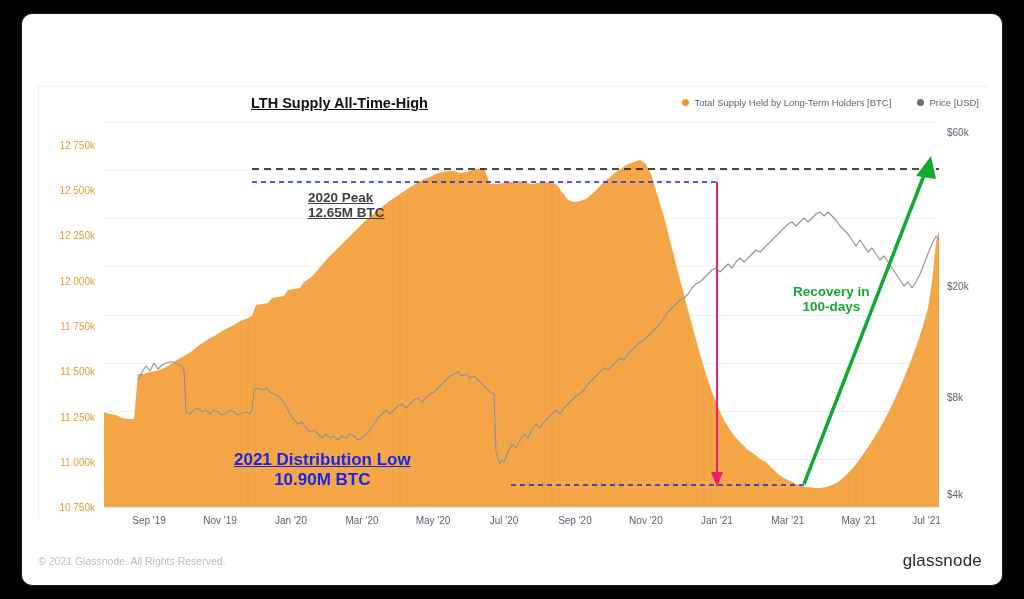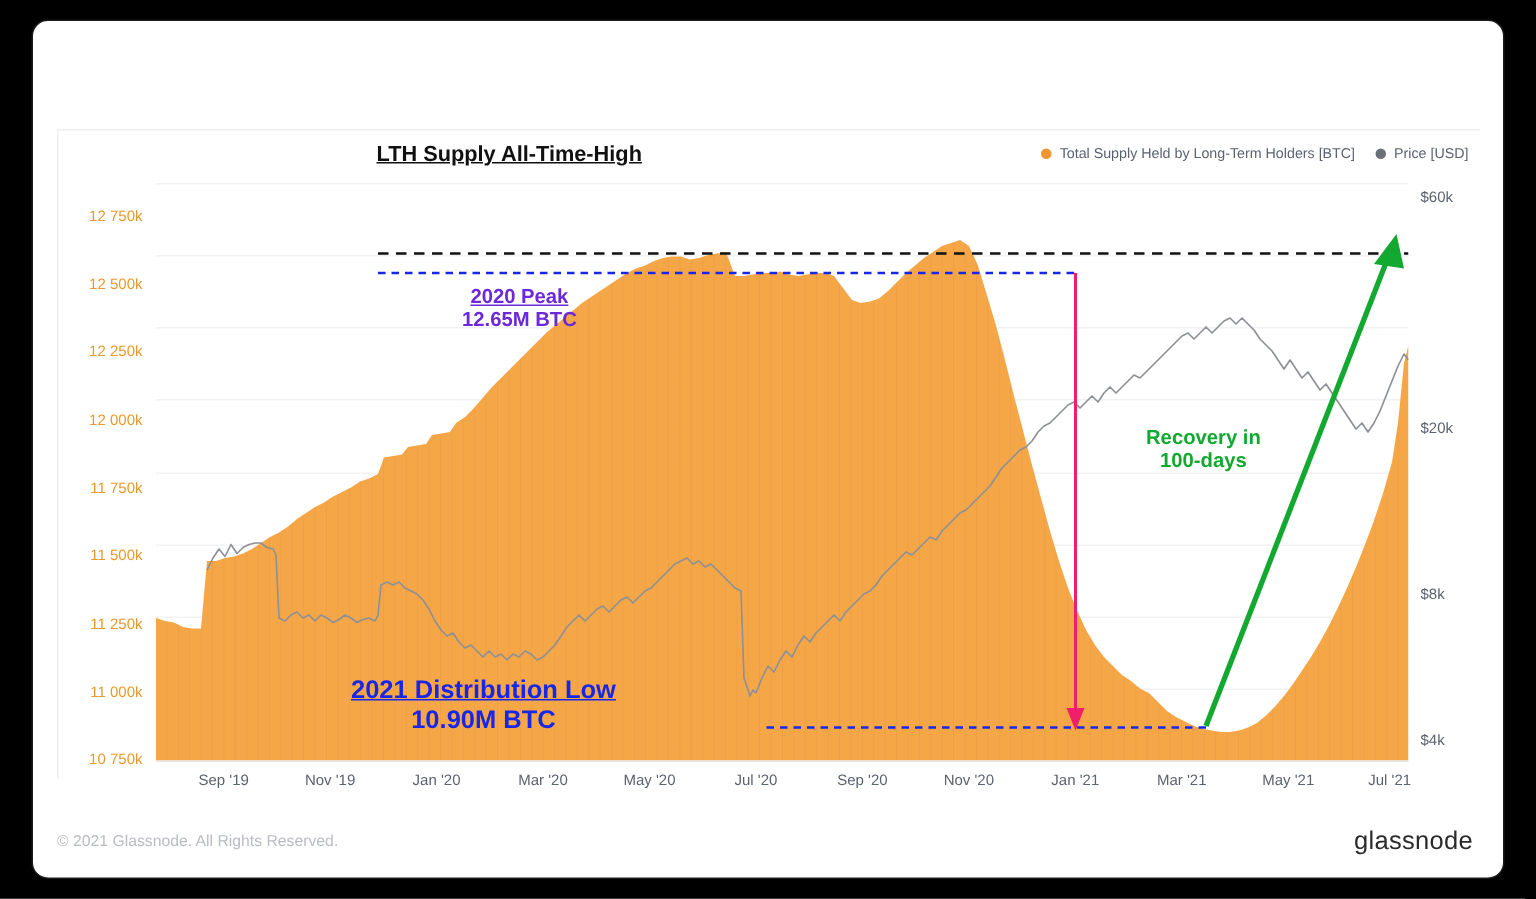--- a/index.html
+++ b/index.html
@@ -31,21 +31,21 @@
     position:absolute;
     left:16px;top:72px;
     width:948px;height:432px;
     background:#fff;
     border-left:1px solid #eceef1;
     border-top:1px solid #eceef1;
   }
   
   .legend{
     position:absolute;right:8px;top:10px;
-    display:flex;gap:14px;align-items:center;
+    display:flex;gap:26px;align-items:center;
     font-size:9.5px;color:#5b6270;white-space:nowrap;
   }
   .legend-item{display:flex;align-items:center;gap:5px;}
   .dot{width:7px;height:7px;border-radius:50%;display:inline-block;}
   .dot.supply{background:#f0952f;}
   .dot.price{background:#6b6f76;}
 
   
   .plot{
     position:absolute;
@@ -85,21 +85,21 @@
   }
   .axis-bottom{
     position:absolute;left:0;top:100%;width:100%;height:1px;background:#e2e4e7;
   }
 
   
   .ann{position:absolute;white-space:nowrap;pointer-events:none;}
   .ann .l1{display:block;font-weight:bold;text-decoration:underline;}
   .ann .l2,.ann .l3{display:block;font-weight:bold;}
   .ann.ath{color:#111;font-size:14.5px;text-align:center;}
-  .ann.peak{color:#6d28d9;font-size:13.5px;text-align:center;}
+  .ann.peak{color:#404040;font-size:13.5px;text-align:left;text-decoration:underline;}
   .ann.spend{color:#ef1f6b;font-size:13px;text-align:center;}
   .ann.low{color:#1826e8;font-size:17px;text-align:center;}
   .ann.recov{color:#13a830;font-size:13.5px;text-align:center;font-weight:bold;}
   .ann.recov span{display:block;}
 
   
   .footer-left{
     position:absolute;left:16px;bottom:18px;
     font-size:10.5px;color:#b9bcc2;
   }
@@ -210,21 +210,21 @@
           <span class="l1">2020 Peak</span>
           <span class="l2">12.65M BTC</span>
         </div>
 
 
         <div class="ann low" style="left:130px;top:328px;">
           <span class="l1">2021 Distribution Low</span>
           <span class="l2">10.90M BTC</span>
         </div>
 
-        <div class="ann recov" style="left:660px;top:162px;">
+        <div class="ann recov" style="left:689px;top:162px;">
           <span>Recovery in</span>
           <span>100-days</span>
         </div>
 
       </div>
     </div>
 
     <div class="footer-left">© 2021 Glassnode. All Rights Reserved.</div>
     <div class="footer-right">glassnode</div>
 

